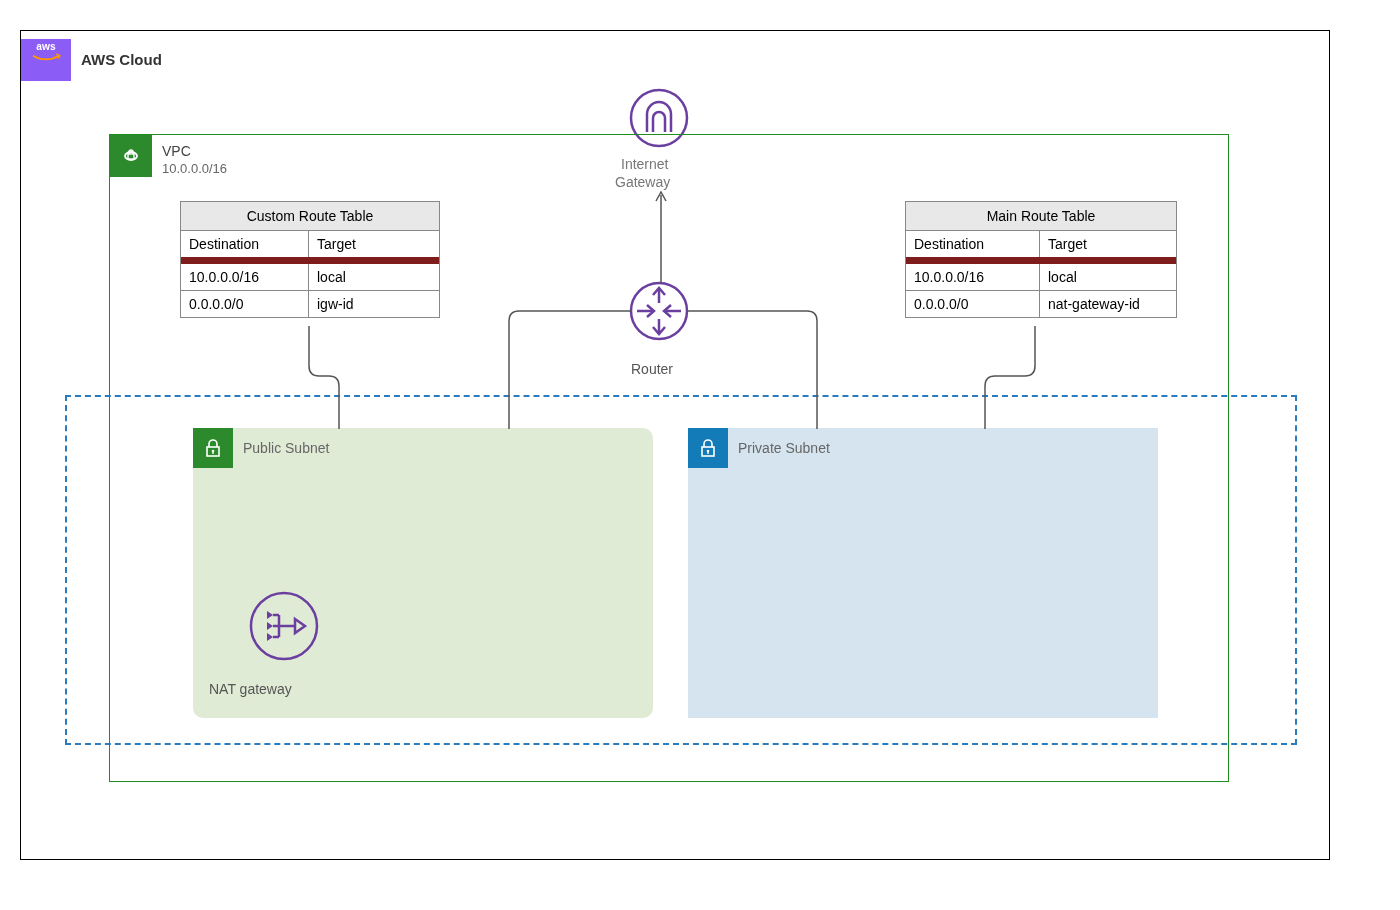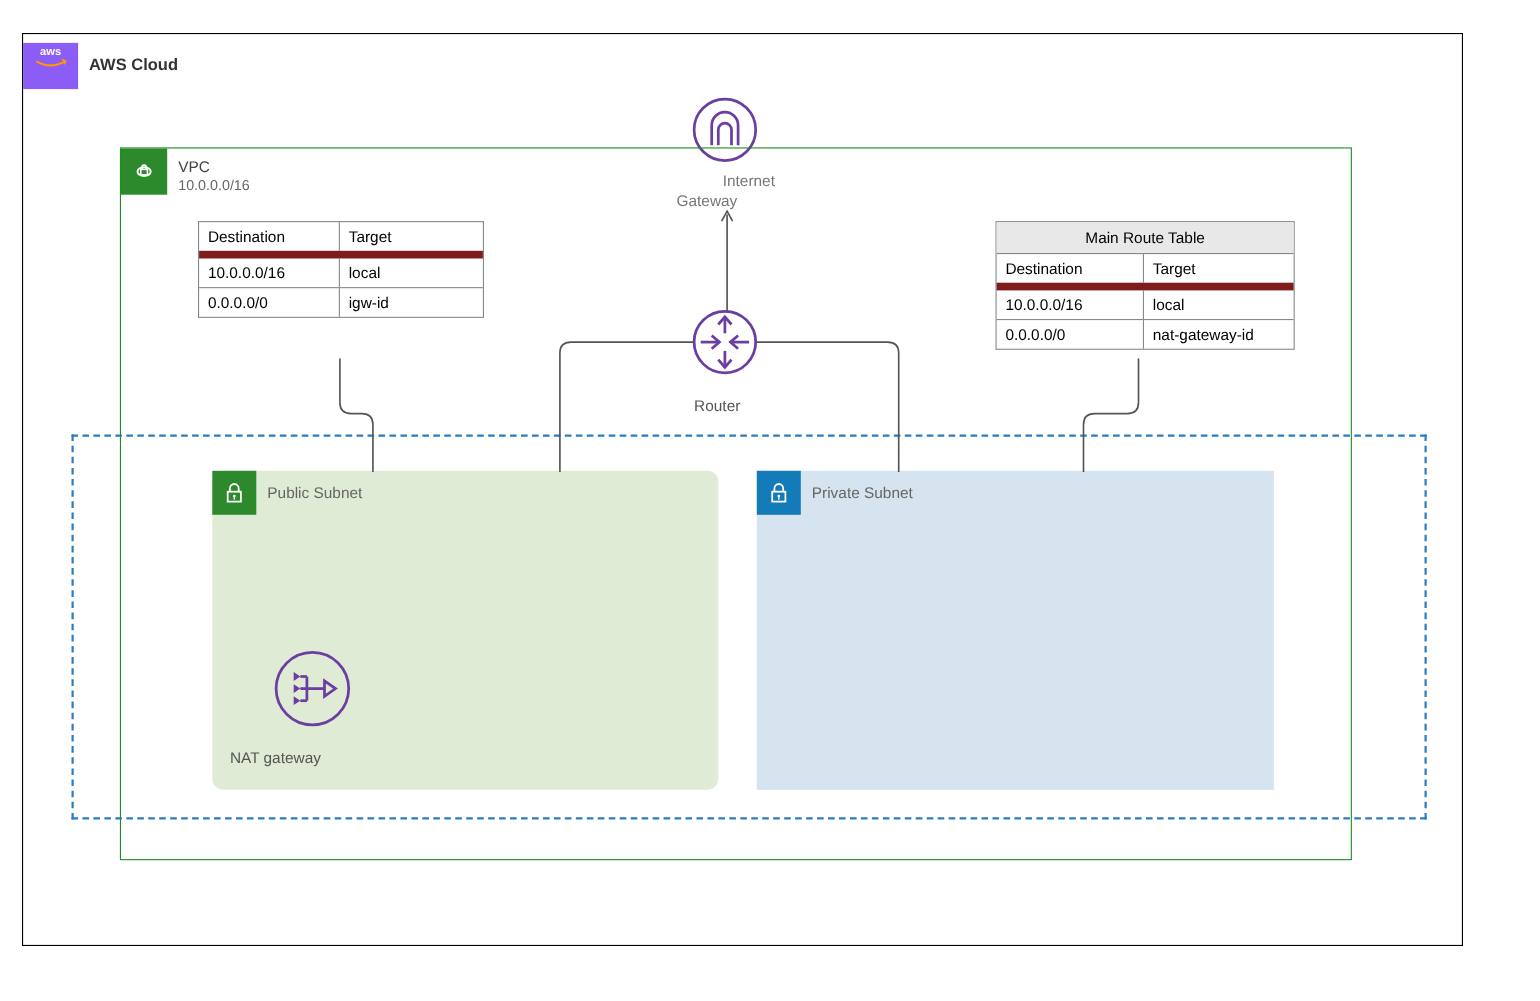--- a/index.html
+++ b/index.html
@@ -9,21 +9,21 @@
 
   .aws-logo-box { position: absolute; left: 0; top: 8px; width: 50px; height: 42px; background: #8b5cf6; display:flex; align-items:flex-start; justify-content:center; }
   .cloud-label { position: absolute; left: 60px; top: 20px; font-size: 15px; font-weight: 600; color:#333; }
 
   .vpc-box { position: absolute; left: 88px; top: 103px; width: 1120px; height: 648px; border: 1.5px solid #1f8d1f; }
   .vpc-logo-box { position: absolute; left: 0; top: 0; width: 42px; height: 42px; background: #2c8a2c; display:flex; align-items:center; justify-content:center; }
   .vpc-label-title { position: absolute; left: 52px; top: 8px; font-size: 14px; font-weight: 400; color:#444; }
   .vpc-label-cidr  { position: absolute; left: 52px; top: 26px; font-size: 13px; color:#666; }
 
   .igw-icon { position: absolute; left: 608px; top: 57px; }
-  .igw-label-1 { position: absolute; left: 600px; top: 125px; font-size: 14px; color:#777; text-align:center;margin-left:36px; }
+  .igw-label-1 { position: absolute; left: 600px; top: 125px; font-size: 14px; color:#777; text-align:center; }
   .igw-label-2 { position: absolute; left: 594px; top: 143px; font-size: 14px; color:#777; text-align:center; }
 
   .router-icon { position: absolute; left: 608px; top: 250px; }
   .router-label { position: absolute; left: 610px; top: 330px; font-size: 14px; color:#555; }
 
   .rtable { position: absolute; border: 1px solid #888; background: #fff; }
   .rtable .rt-title { background: #e8e8e8; text-align:center; padding: 6px 0; font-size: 14px; border-bottom: 1px solid #888; }
   .rtable .rt-head { display:flex; font-weight:400; border-bottom: 7px solid #7f1d1d; }
   .rtable .rt-row  { display:flex; border-bottom: 1px solid #888; }
   .rtable .rt-row:last-child { border-bottom:none; }
@@ -94,20 +94,21 @@
           <path d="M9 15a6 4 0 0 1 12 0a6 4 0 0 1 -12 0" stroke="#fff" stroke-width="1.8" fill="none"></path>
           <rect x="12" y="13" width="6" height="5" stroke="#fff" stroke-width="1.4" fill="none"></rect>
           <path d="M13 13v-2a2 2 0 0 1 4 0v2" stroke="#fff" stroke-width="1.4" fill="none"></path>
         </svg>
     </div>
     <div class="vpc-label-title">VPC</div>
     <div class="vpc-label-cidr">10.0.0.0/16</div>
   </div>
 
   <div class="rtable" style="left:159px;top:170px;width:260px">
+    <div class="rt-title">Custom Route Table</div>
     <div class="rt-head">
       <div class="c1">Destination</div>
       <div class="c2">Target</div>
     </div>
     <div class="rt-row">
       <div class="c1">10.0.0.0/16</div>
       <div class="c2">local</div>
     </div>
     <div class="rt-row">
       <div class="c1">0.0.0.0/0</div>

